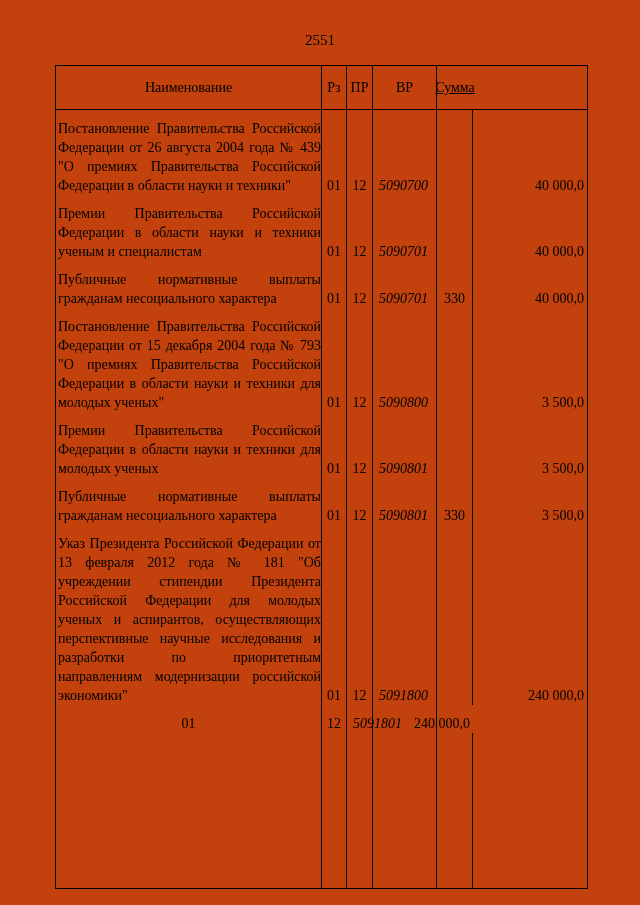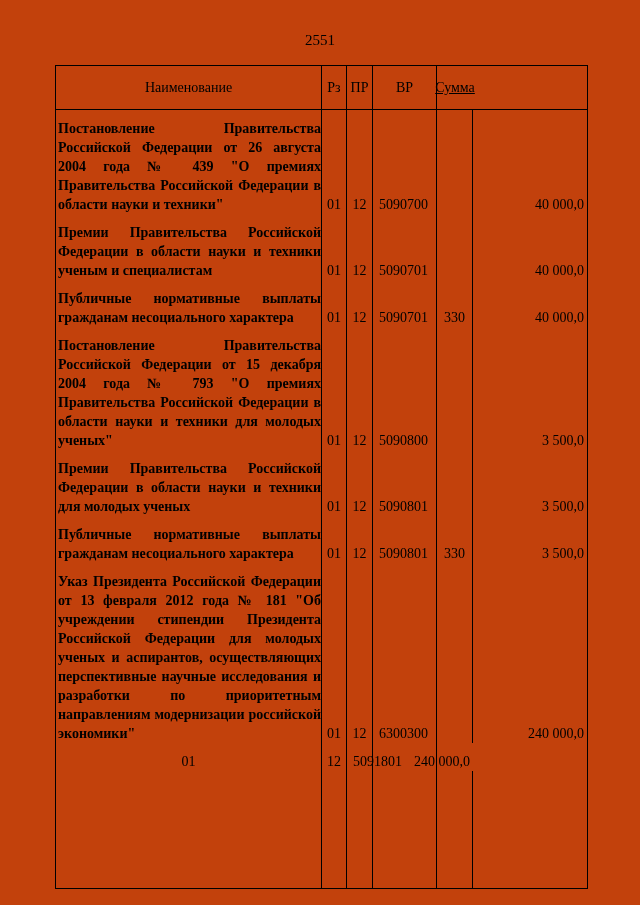--- a/index.html
+++ b/index.html
@@ -68,24 +68,23 @@
     text-align: right;
   }
   .cell:last-child { border-right: 0; }
   .cell.name {
     display: block;
     white-space: normal;
     text-align: justify;
     text-align-last: left;
     padding-left: 2px;
     padding-right: 0;
-    font-weight: bold;
   }
   .cell.rz, .cell.pr, .cell.vr { justify-content: center; }
-  .cell.tsr { padding-left: 6px; }
+  .cell.tsr { padding-left: 6px; font-style: italic; }
   .cell.sum { justify-content: flex-end; padding-right: 3px; }
 </style>
 </head>
 <body>
 
 <div class="page">
   <div class="page-number">2551</div>
 
   <div class="doc-table">
     <div class="thead">
@@ -147,21 +146,21 @@
     <div class="cell pr">12</div>
     <div class="cell tsr">5090801</div>
     <div class="cell vr">330</div>
     <div class="cell sum">3 500,0</div>
   </div>
 
   <div class="row">
     <div class="cell name">Указ Президента Российской Федерации от 13 февраля 2012 года № 181 "Об учреждении стипендии Президента Российской Федерации для молодых ученых и аспирантов, осуществляющих перспективные научные исследования и разработки по приоритетным направлениям модернизации российской экономики"</div>
     <div class="cell rz">01</div>
     <div class="cell pr">12</div>
-    <div class="cell tsr">6300300</div>
+    <div class="cell tsr">5091800</div>
     <div class="cell vr"></div>
     <div class="cell sum">240 000,0</div>
   </div>
 
   <div class="row">
     <div class="cell rz">01</div>
     <div class="cell pr">12</div>
     <div class="cell tsr">5091801</div>
     <div class="cell vr"></div>
     <div class="cell sum">240 000,0</div>

